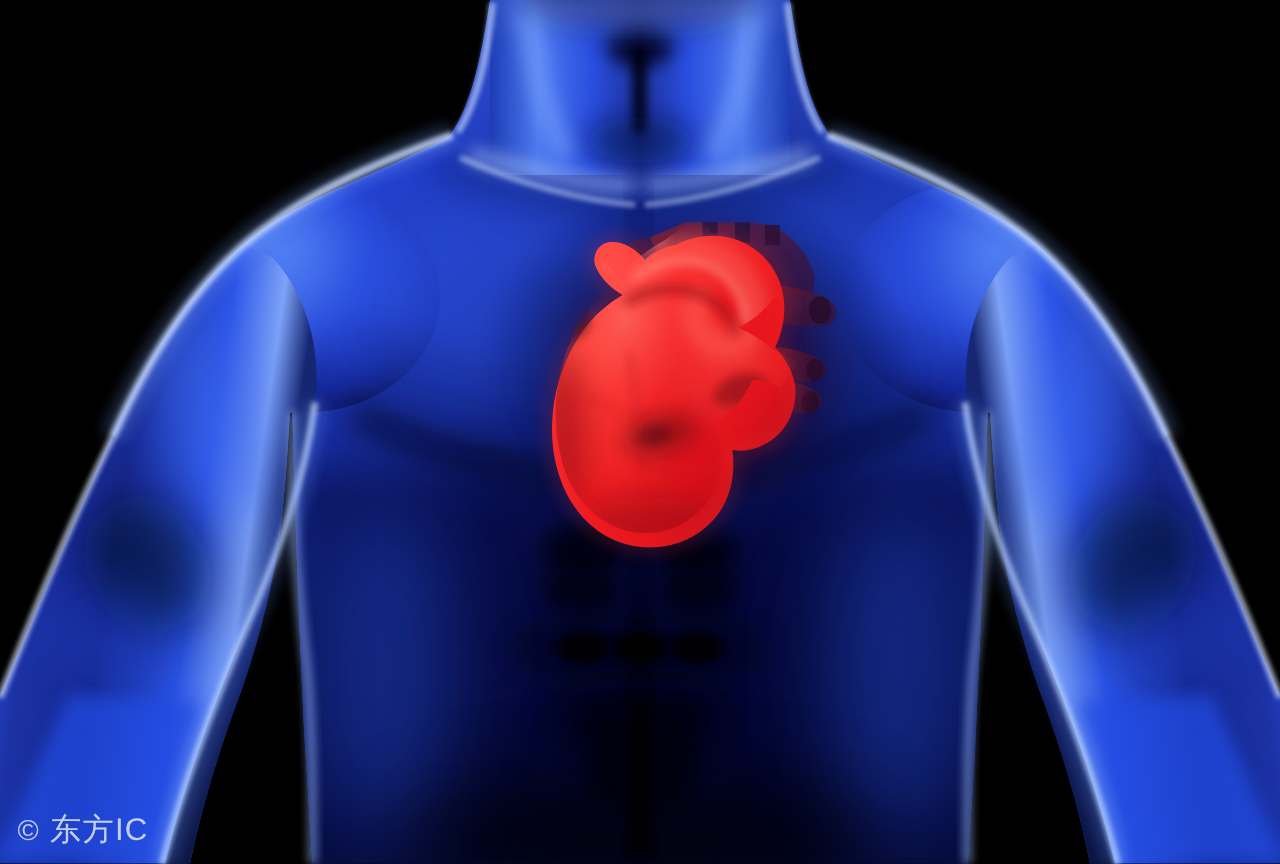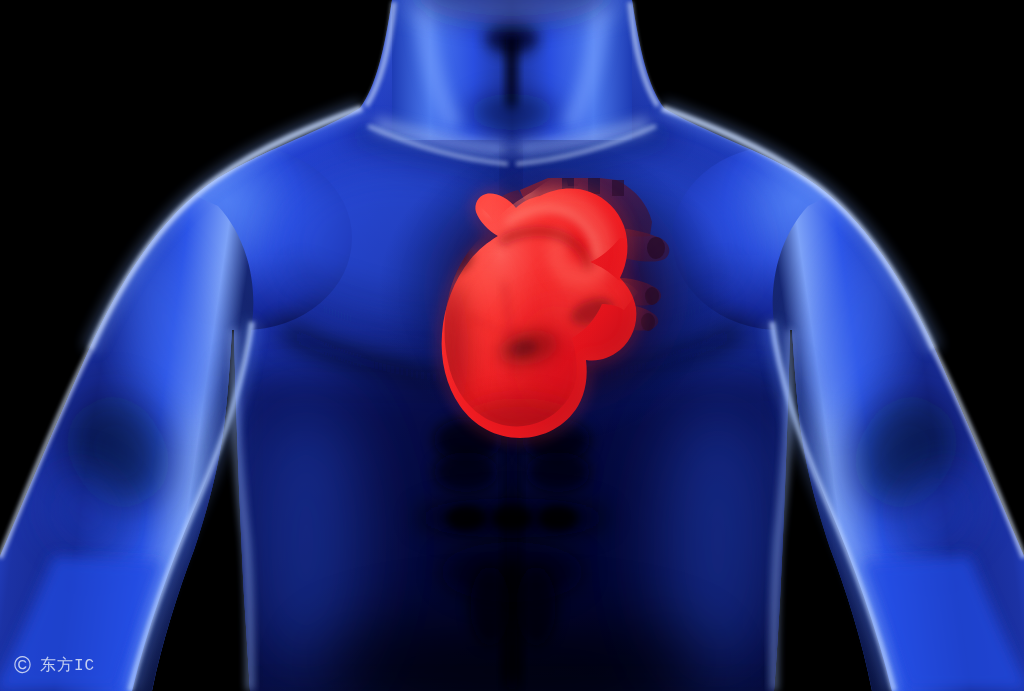--- a/index.html
+++ b/index.html
@@ -31,24 +31,24 @@
     user-select:none;
   }
   #watermark .wm-mark {
     font-size:23px;
     line-height:1;
     color:rgba(232,238,248,0.80);
     font-family:"Liberation Sans", sans-serif;
     letter-spacing:0;
   }
   #watermark .wm-text {
-    font-size:16px;
+    font-size:25px;
     line-height:1;
     color:rgba(232,238,248,0.82);
-    font-family:Liberation Mono, monospace;
+    font-family:Liberation Sans, sans-serif;
     letter-spacing:1px;
   }
   .sr-only {
     position:absolute; width:1px; height:1px;
     overflow:hidden; clip:rect(0 0 0 0);
     white-space:nowrap;
   }
 </style>
 </head>
 <body>

